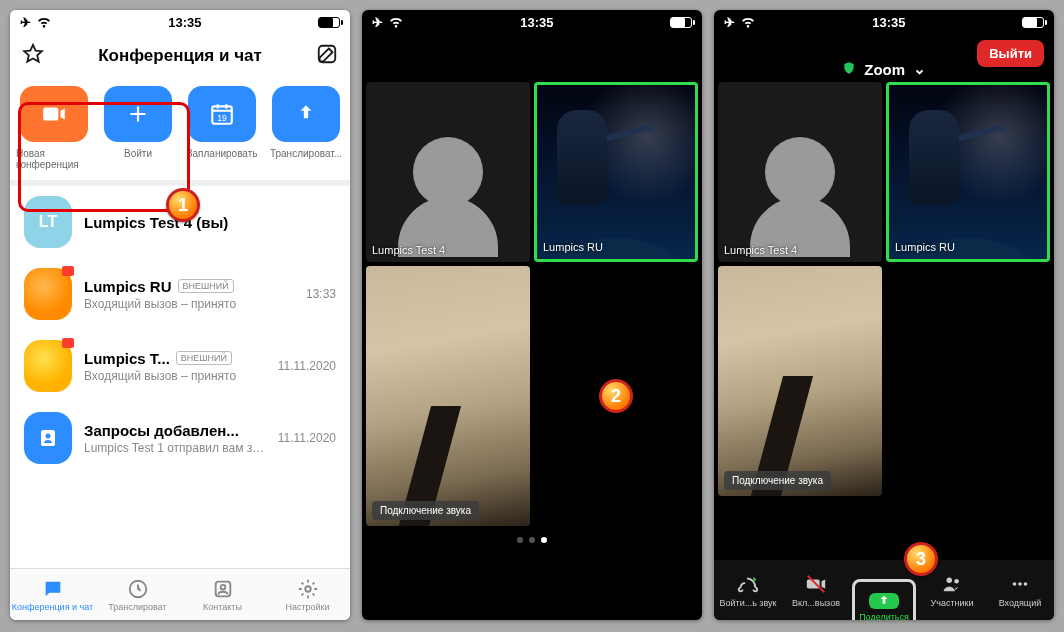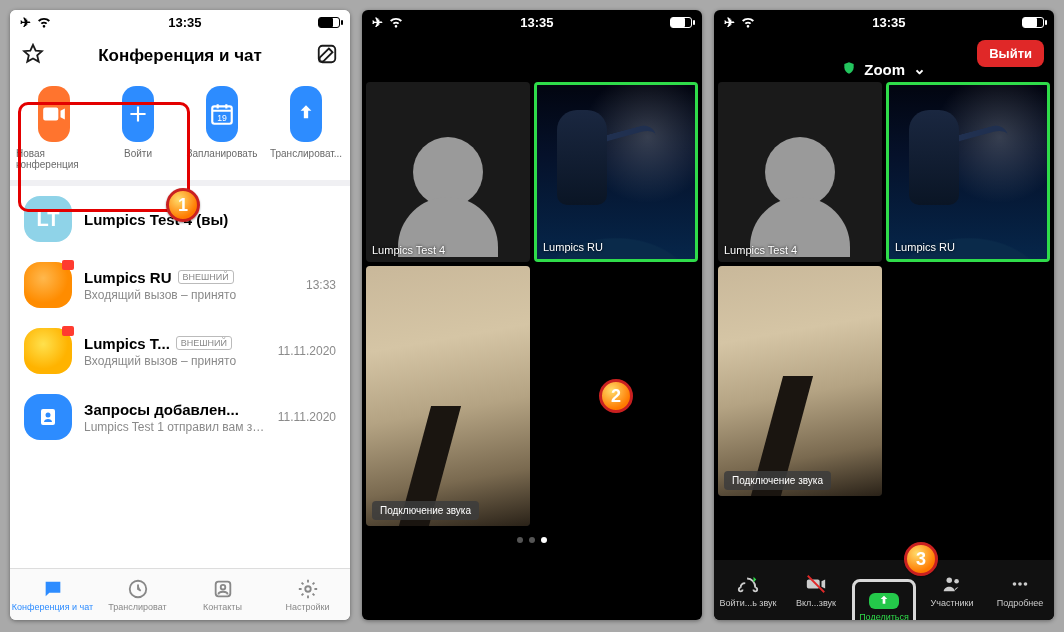--- a/index.html
+++ b/index.html
@@ -14,27 +14,27 @@
   .battery { width: 22px; height: 11px; border: 1.5px solid currentColor; border-radius: 3px; position: relative; }
   .battery::after { content:''; position:absolute; right:-4px; top:2px; width:2px; height:5px; background: currentColor; border-radius:1px; }
   .battery-fill { height:100%; width:70%; background: currentColor; border-radius:1px; }
   
   .navbar { height: 44px; background: #fff; display: flex; align-items: center; justify-content: space-between; padding: 0 12px; }
   .nav-title { font-size: 17px; font-weight: 700; flex:1; text-align:center; }
   .star-icon svg, .compose-icon svg { width: 22px; height: 22px; }
   .actions { display: flex; padding: 8px 6px 10px; gap: 8px; }
   .red-box { position:absolute; top:92px; left:8px; width:172px; height:110px; border:3px solid #e30000; border-radius:10px; pointer-events:none; }
   .action-btn { flex:1; display:flex; flex-direction:column; align-items:center; gap:6px; font-size:10px; color:#6a6a6a; }
-  .action-tile { width:32px; height:56px; border-radius:14px; background:#2d8cff; display:flex; align-items:center; justify-content:center; }
+  .action-tile { width:68px; height:56px; border-radius:14px; background:#2d8cff; display:flex; align-items:center; justify-content:center; }
   .action-tile.orange { background:#ff742e; }
   .action-tile svg { width:26px; height:26px; fill:#fff; }
   .divider { height:6px; background:#f0f0f3; }
   .chat-list { background:#fff; }
   .chat-row { display:flex; align-items:center; padding:10px 14px; gap:12px; }
-  .avatar { width:48px; height:46px; border-radius:16px; display:flex; align-items:center; justify-content:center; font-weight:600; font-size:20px; color:#fff; }
+  .avatar { width:48px; height:52px; border-radius:16px; display:flex; align-items:center; justify-content:center; font-weight:600; font-size:16px; color:#fff; }
   .avatar.lt { background:#8fd3e8; color:#fff; }
   .avatar.orange1 { background: radial-gradient(circle at 40% 35%, #ffb84d, #ff8c00 60%); position:relative; }
   .avatar.orange1::after, .avatar.orange2::after { content:''; position:absolute; top:-2px; right:-2px; width:12px; height:10px; background:#ff3b30; border-radius:2px; }
   .avatar.orange2 { background: radial-gradient(circle at 40% 35%, #ffe14d, #ffb300 60%); position:relative; }
   .avatar.blue { background:#2d8cff; }
   .chat-body { flex:1; min-width:0; }
   .chat-top { display:flex; align-items:center; gap:6px; }
   .chat-name { font-weight:600; font-size:15px; white-space:nowrap; overflow:hidden; text-overflow:ellipsis; }
   .ext-badge { font-size:9px; color:#888; border:1px solid #bbb; border-radius:3px; padding:1px 4px; }
   .chat-sub { font-size:12px; color:#8a8a8a; margin-top:2px; white-space:nowrap; overflow:hidden; text-overflow:ellipsis; }
@@ -328,21 +328,21 @@
           <path fill="none" stroke="#ccc" stroke-width="2" d="M4 16c0-3 2-5 5-5m-5 5c-1 0-2 1-2 2s1 2 2 2 2-1 2-2M20 16c0-6-4-10-9-10m9 10c1 0 2 1 2 2s-1 2-2 2-2-1-2-2"></path>
           <path fill="#2fdc4a" d="M18 4l3 3-3 3z"></path>
         </svg>
       <span>Войти...ь звук</span>
     </div>
     <div class="tool">
       <svg viewBox="0 0 24 24">
           <path d="M4 7h10a2 2 0 012 2v6a2 2 0 01-2 2H4a2 2 0 01-2-2V9a2 2 0 012-2zm14 2l4-2v10l-4-2z"></path>
           <line x1="3" y1="3" x2="21" y2="21" stroke="#e02828" stroke-width="2"></line>
         </svg>
-      <span>Вкл...звук</span>
+      <span>Вкл...вызов</span>
     </div>
     <div class="tool share">
       <div class="share-highlight"></div>
       <div class="share-box">
           <svg viewBox="0 0 24 24">
             <path d="M12 4l5 5h-3v7h-4v-7H7z"></path>
           </svg>
         </div>
       <span style="color:#2fdc4a;">Поделиться</span>
     </div>
@@ -353,19 +353,19 @@
           <path d="M3 20c0-3 3-5 6-5s6 2 6 5zm12-1c0-2 1.5-3.5 4-3.5"></path>
         </svg>
       <span>Участники</span>
     </div>
     <div class="tool">
       <svg viewBox="0 0 24 24">
           <circle cx="6" cy="12" r="2"></circle>
           <circle cx="12" cy="12" r="2"></circle>
           <circle cx="18" cy="12" r="2"></circle>
         </svg>
-      <span>Подробнее</span>
+      <span>Входящий</span>
     </div>
   </div>
   <div class="marker" style="bottom:44px; left:190px;">
       <span>3</span>
     </div>
 </div>
 
 </body></html>

